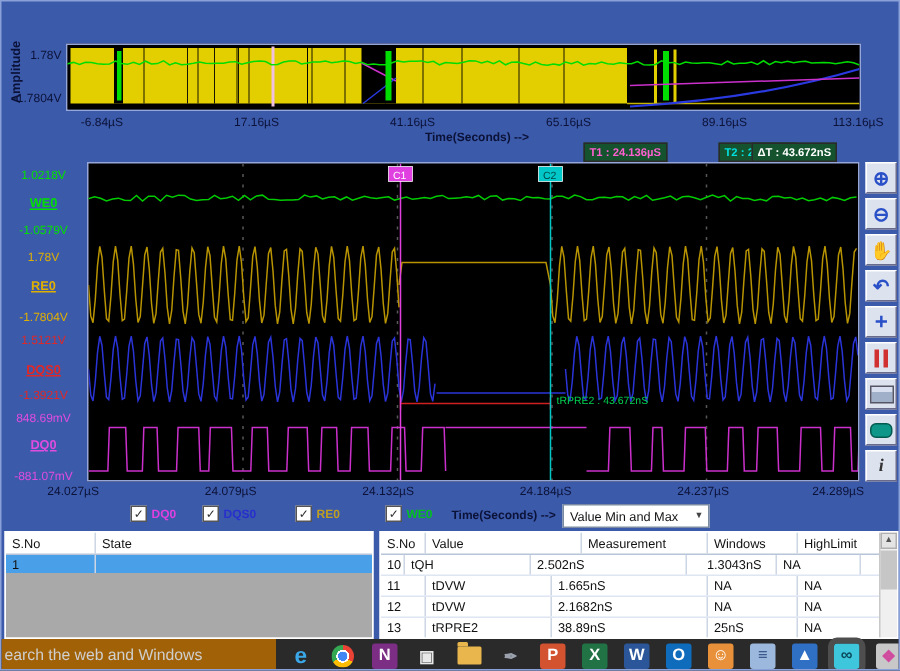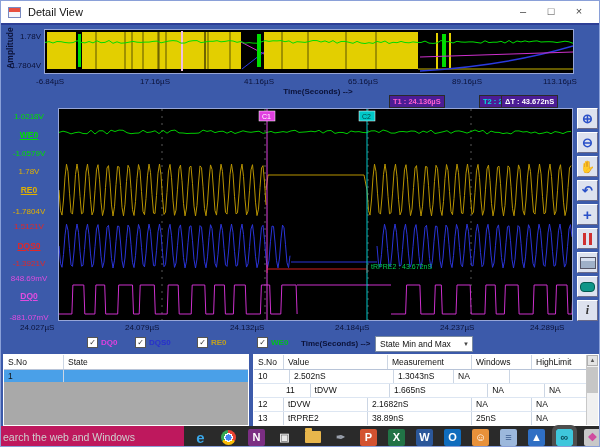--- a/index.html
+++ b/index.html
@@ -12,23 +12,23 @@
   .app-icon{width:13px;height:11px;margin-left:7px;border:1px solid #7a8ac0;
             background:linear-gradient(#e85040 0 4px,#f4f6fc 4px);box-sizing:border-box;}
   .title-text{font-size:11px;color:#111;margin-left:7px;}
   .winbtns{position:absolute;right:8px;top:0;height:20px;display:flex;}
   .winbtn{width:28px;height:20px;text-align:center;line-height:20px;font-size:11px;color:#444;cursor:default;}
   
   .amp-label{position:absolute;left:-16px;top:42px;width:50px;text-align:center;
              transform:rotate(-90deg);font-size:8.5px;color:#0b1238;font-weight:bold;}
   .ylab{position:absolute;font-size:8px;color:#0b1238;width:40px;text-align:right;}
   .plotborder{position:absolute;background:#000;border:1px solid #97a6d8;box-sizing:border-box;}
-  .tick{position:absolute;font-size:8px;color:#0b1238;width:46px;text-align:left;}
+  .tick{position:absolute;font-size:8px;color:#0b1238;width:46px;text-align:right;}
   .xlabel{position:absolute;font-size:8px;color:#0b1238;font-weight:bold;}
-  .badge{position:absolute;background:#4c1d95;border:1px solid #2a2a2a;font-size:7.5px;
+  .badge{position:absolute;background:#14532d;border:1px solid #2a2a2a;font-size:7.5px;
          font-weight:bold;padding:1px 3px;top:94px;white-space:nowrap;}
   
   .chv{position:absolute;left:2px;width:52px;text-align:center;font-size:8px;}
   .chn{position:absolute;left:2px;width:52px;text-align:center;font-size:8.5px;font-weight:bold;text-decoration:underline;}
   
   .leg{position:absolute;top:336px;display:flex;align-items:center;}
   .cb{width:9px;height:9px;background:#fff;border:1px solid #555;font-size:8px;line-height:9px;
       text-align:center;color:#333;margin-right:3px;}
   .leglab{font-size:8px;font-weight:bold;}
   
@@ -54,47 +54,38 @@
   .tcell{padding-left:4px;border-right:1px solid #ccd6e4;box-sizing:border-box;overflow:hidden;white-space:nowrap;}
   .rowline{border-bottom:1px solid #dde6f2;}
   .selrow{background:#4aa0e8;}
   .gray-fill{position:absolute;left:0;right:0;bottom:0;background:#a9a9a9;}
   .vscroll{position:absolute;right:0;top:0;width:11px;bottom:0;background:#f0f0f0;border-left:1px solid #c8c8c8;}
   .vsbtn{width:11px;height:11px;background:#e4e4e4;border:1px solid #b0b0b0;box-sizing:border-box;
          font-size:6px;text-align:center;line-height:9px;color:#555;}
   .vsthumb{position:absolute;top:12px;left:0;width:11px;height:26px;background:#c6c6c6;}
   
   .taskbar{position:absolute;left:0;top:425px;width:600px;height:22px;background:#2a2a2a;display:flex;align-items:center;}
-  .searchbox{width:186px;height:22px;background:#be185d;display:flex;align-items:center;overflow:hidden;}
+  .searchbox{width:186px;height:22px;background:#a16207;display:flex;align-items:center;overflow:hidden;}
   .searchtext{font-size:10.5px;color:#cfcfcf;white-space:nowrap;margin-left:2px;}
   #taskicons{display:flex;align-items:center;gap:11px;margin-left:8px;}
   .ticon{width:17px;height:17px;display:flex;align-items:center;justify-content:center;
          font-size:11px;font-weight:bold;border-radius:2px;cursor:default;flex:0 0 auto;}
   .ticon.hl{outline:4px solid #4e4e4e;background-clip:padding-box;}
   .chrome-ball{width:15px;height:15px;border-radius:50%;
      background:radial-gradient(circle at 50% 50%, #4285f4 0 29%, #fff 30% 40%, rgba(0,0,0,0) 41%),
                 conic-gradient(#ea4335 0 120deg,#fbbc05 120deg 240deg,#34a853 240deg 360deg);}
   .folder{width:16px;height:12px;background:#e8b64c;border-radius:1px;position:relative;}
   .folder::before{content:"";position:absolute;top:-3px;left:0;width:7px;height:3px;background:#e8b64c;border-radius:1px 1px 0 0;}
   svg{display:block;}
 </style>
 </head>
 <body>
 
 <div id="app">
 
-  <div class="titlebar">
-    <span class="app-icon"></span>
-    <span class="title-text">Detail View</span>
-    <span class="winbtns">
-      <span class="winbtn">–</span>
-      <span class="winbtn">□</span>
-      <span class="winbtn">×</span>
-    </span>
-  </div>
 
   <span class="amp-label">Amplitude</span>
   <span class="ylab" style="left:0;top:31px;">1.78V</span>
   <span class="ylab" style="left:0;top:60px;">-1.7804V</span>
   <div class="plotborder" style="left:43px;top:28px;width:530px;height:45px;">
     <svg id="ovsvg" width="528" height="43" viewBox="0 0 528 43">
         <rect x="0" y="0" width="528" height="43" fill="#000"></rect>
         <rect x="2" y="2" width="371" height="37" fill="#e3cf00"></rect>
         <line x1="212" y1="2" x2="212" y2="39" stroke="#000" stroke-width="0.6"></line>
         <line x1="98" y1="2" x2="98" y2="39" stroke="#000" stroke-width="0.6"></line>
@@ -192,21 +183,21 @@
       <div class="tbtn">
         <span class="info-i">i</span>
       </div>
     </div>
 
   <div id="detticks"></div>
   <span class="xlabel" style="left:300px;top:338px;">Time(Seconds) --&gt;</span>
   <div id="legend"></div>
 
   <div class="dropdown">
-    <span>State Min and Max</span>
+    <span>Value Min and Max</span>
     <span class="dd-arrow">▼</span>
   </div>
 
   <div class="tablewrap" style="left:2px;width:246px;">
     <div id="stt">
         <div class="trow thead">
           <span class="tcell" style="width: 60px;">S.No</span>
           <span class="tcell" style="flex: 1 1 0%; border-right: none;">State</span>
         </div>
         <div class="trow rowline selrow">
@@ -219,27 +210,28 @@
   <div class="tablewrap" style="left:252px;width:346px;">
     <div id="mtt">
         <div class="trow thead">
           <span class="tcell" style="width: 30px;">S.No</span>
           <span class="tcell" style="width: 104px;">Value</span>
           <span class="tcell" style="width: 84px;">Measurement</span>
           <span class="tcell" style="width: 60px;">Windows</span>
           <span class="tcell" style="width: 56px;">HighLimit</span>
         </div>
         <div class="trow rowline">
-          <span class="tcell" style="width: 36px;">10</span>
+          <span class="tcell" style="width: 16px;">10</span>
+          <span class="tcell" style="width: 84px;">tQH</span>
           <span class="tcell" style="width: 104px;">2.502nS</span>
-          <span class="tcell" style="width: 60px;">1.3043nS</span>
+          <span class="tcell" style="width: 60px; text-align: center;">1.3043nS</span>
           <span class="tcell" style="width: 56px;">NA</span>
         </div>
         <div class="trow rowline">
-          <span class="tcell" style="width: 30px; margin-left: 28px;">11</span>
+          <span class="tcell" style="width: 30px;">11</span>
           <span class="tcell" style="width: 84px;">tDVW</span>
           <span class="tcell" style="width: 104px;">1.665nS</span>
           <span class="tcell" style="width: 60px;">NA</span>
           <span class="tcell" style="width: 56px;">NA</span>
         </div>
         <div class="trow rowline">
           <span class="tcell" style="width: 30px;">12</span>
           <span class="tcell" style="width: 84px;">tDVW</span>
           <span class="tcell" style="width: 104px;">2.1682nS</span>
           <span class="tcell" style="width: 60px;">NA</span>

